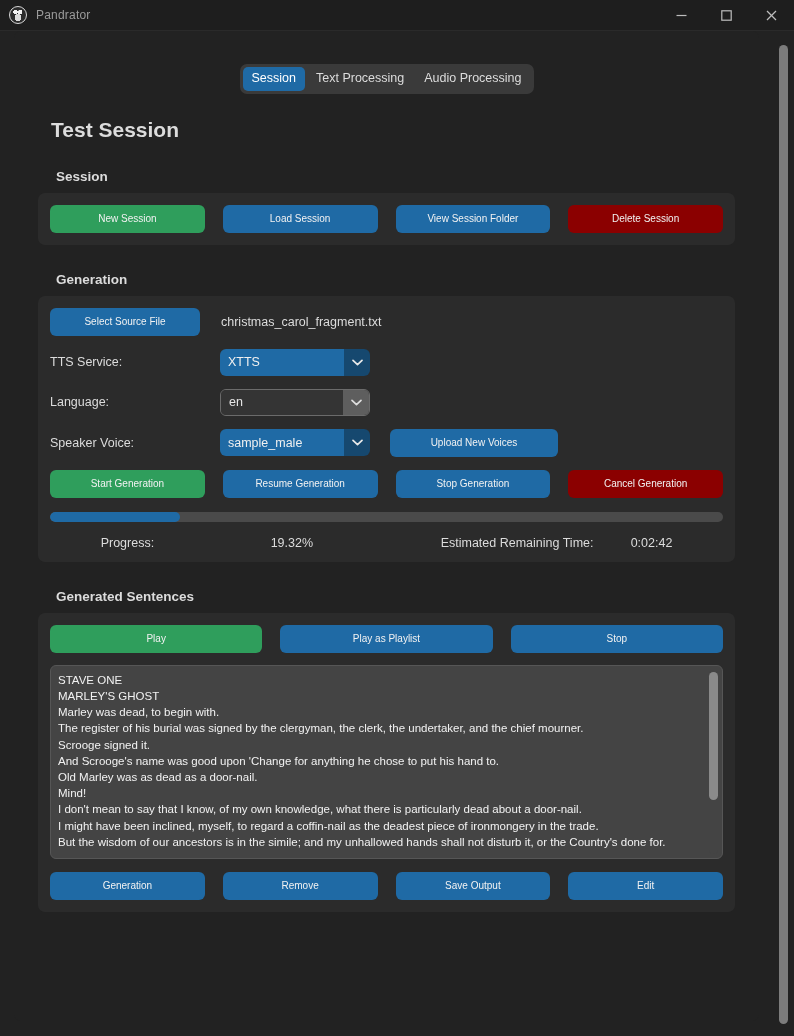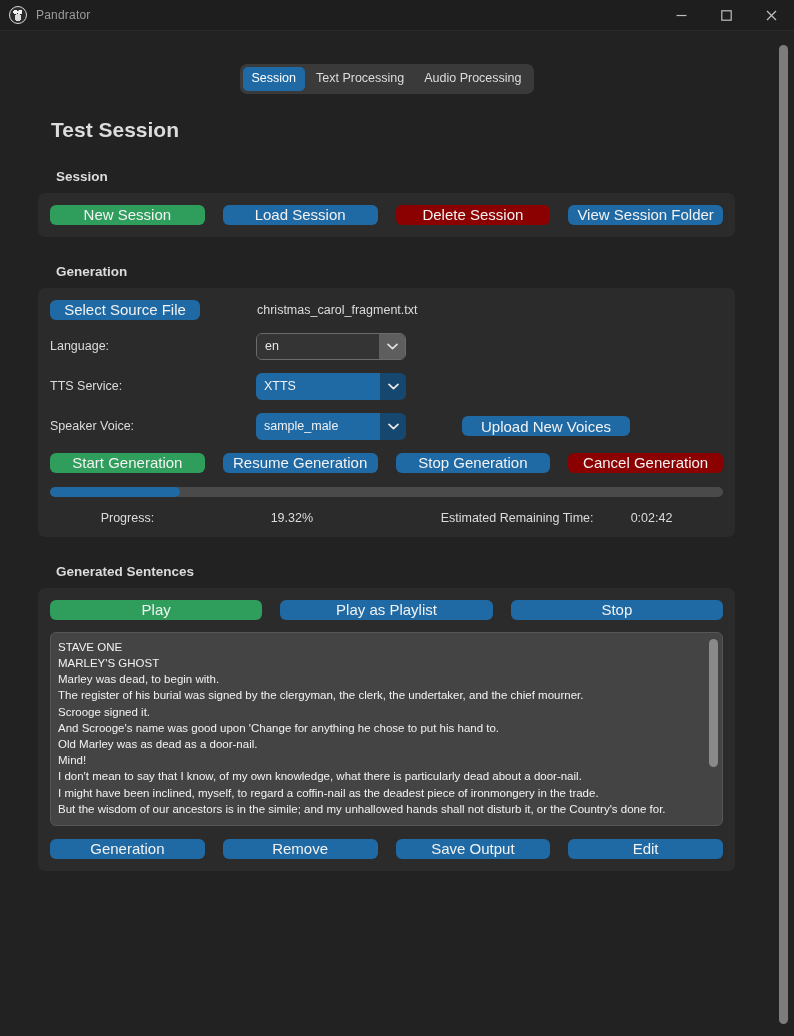--- a/index.html
+++ b/index.html
@@ -124,25 +124,25 @@
 
   
   .frame {
     background: #2b2b2b;
     border-radius: 7px;
     padding: 12px;
   }
 
   
   .btn {
-    height: 20px;
+    height: 28px;
     border: none;
     border-radius: 6px;
     color: #f2f2f2;
-    font-size: 15px;
+    font-size: 10px;
     font-family: "Liberation Sans", sans-serif;
     cursor: pointer;
     display: flex;
     align-items: center;
     justify-content: center;
     white-space: nowrap;
     padding: 0 6px;
   }
   .btn.blue  { background: #1f6aa5; }
   .btn.green { background: #2f9e5c; }
@@ -155,21 +155,20 @@
   .btn-row .btn { flex: 1 1 0; }
 
   
   .row-session .btn { flex: 1 1 0; }
 
   
   .gen-row {
     display: flex;
     align-items: center;
     margin-bottom: 13px;
-    gap: 36px;
   }
   .gen-row:last-child { margin-bottom: 0; }
 
   .src-btn {
     width: 150px;
     flex: 0 0 150px;
   }
   .src-name {
     font-size: 12.5px;
     color: #dcdcdc;
@@ -359,52 +358,52 @@
           </div>
         </div>
 
         <div class="session-title">Test Session</div>
 
         <div class="section-label">Session</div>
         <div class="frame">
           <div class="btn-row row-session">
             <button class="btn green">New Session</button>
             <button class="btn blue">Load Session</button>
+            <button class="btn blue">View Session Folder</button>
             <button class="btn red">Delete Session</button>
-            <button class="btn blue">View Session Folder</button>
           </div>
         </div>
 
         <div class="section-label">Generation</div>
         <div class="frame">
 
           <div class="gen-row">
             <button class="btn blue src-btn">Select Source File</button>
             <span class="src-name">christmas_carol_fragment.txt</span>
+          </div>
+
+          <div class="gen-row">
+            <span class="field-label">TTS Service:</span>
+            <div class="combo blue">
+              <span class="cb-value">XTTS</span>
+              <span class="cb-arrow">
+                <svg class="chev" viewBox="0 0 11 7">
+                    <polyline points="1,1.3 5.5,5.7 10,1.3" fill="none" stroke="#e8e8e8" stroke-width="1.7" stroke-linecap="round" stroke-linejoin="round"></polyline>
+                  </svg>
+              </span>
+            </div>
           </div>
 
           <div class="gen-row">
             <span class="field-label">Language:</span>
             <div class="combo grey">
               <span class="cb-value">en</span>
               <span class="cb-arrow">
                 <svg class="chev" viewBox="0 0 11 7">
                     <polyline points="1,1.3 5.5,5.7 10,1.3" fill="none" stroke="#dedede" stroke-width="1.7" stroke-linecap="round" stroke-linejoin="round"></polyline>
-                  </svg>
-              </span>
-            </div>
-          </div>
-
-          <div class="gen-row">
-            <span class="field-label">TTS Service:</span>
-            <div class="combo blue">
-              <span class="cb-value">XTTS</span>
-              <span class="cb-arrow">
-                <svg class="chev" viewBox="0 0 11 7">
-                    <polyline points="1,1.3 5.5,5.7 10,1.3" fill="none" stroke="#e8e8e8" stroke-width="1.7" stroke-linecap="round" stroke-linejoin="round"></polyline>
                   </svg>
               </span>
             </div>
           </div>
 
           <div class="gen-row">
             <span class="field-label">Speaker Voice:</span>
             <div class="combo blue">
               <span class="cb-value">sample_male</span>
               <span class="cb-arrow">

